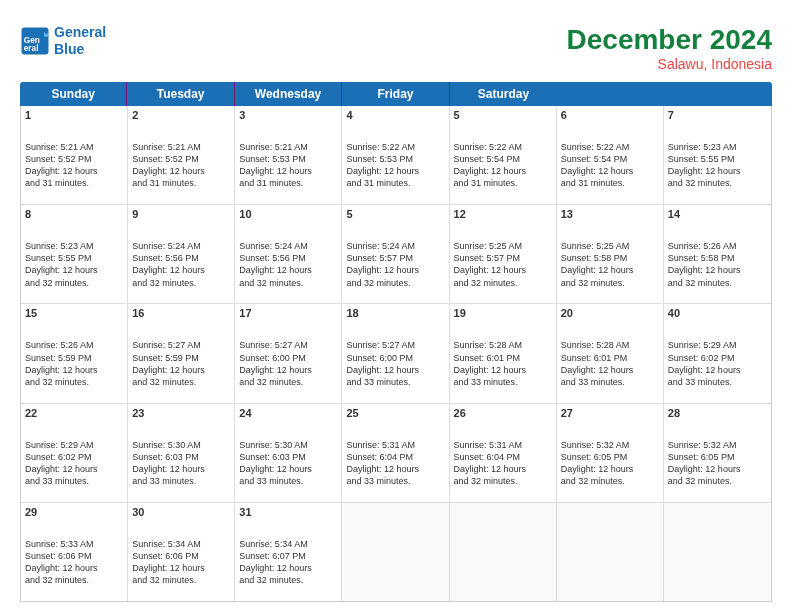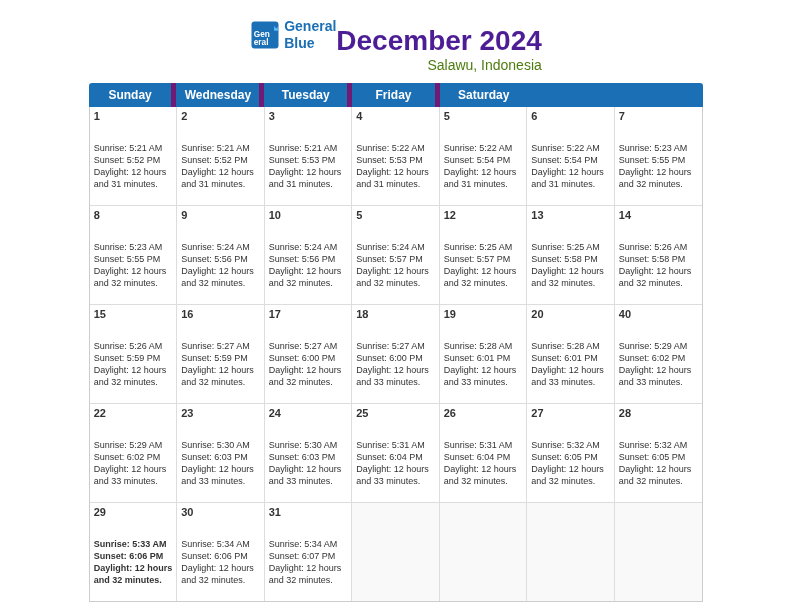--- a/index.html
+++ b/index.html
@@ -6,24 +6,23 @@
     body {
       font-family: Arial, sans-serif;
       background: #fff;
       width: 792px;
       height: 612px;
       overflow: hidden;
     }
     .page {
       width: 792px;
       height: 612px;
-      padding: 18px 20px 10px 20px;
+      padding: 24px 20px 10px 20px;
       display: flex;
       flex-direction: column;
-      align-items: center;
     }
     .header {
       display: flex;
       justify-content: space-between;
       align-items: flex-start;
       margin-bottom: 10px;
     }
     .logo {
       display: flex;
       align-items: center;
@@ -41,45 +40,44 @@
     .logo-icon {
       width: 30px;
       height: 30px;
     }
     .title-block {
       text-align: right;
     }
     .month-title {
       font-size: 28px;
       font-weight: bold;
-      color: #4c1d95;
-      margin-top: 7px;
+      color: #15803d;
     }
     .location {
       font-size: 14px;
-      color: #4d7c0f;
+      color: #ef4444;
     }
     .calendar {
       flex: 1;
       display: flex;
       flex-direction: column;
     }
     .cal-header {
       display: grid;
       grid-template-columns: repeat(7, 1fr);
       background: #1a6fb5;
       border-radius: 3px 3px 0 0;
     }
     .cal-header-cell {
       color: #fff;
       font-size: 12px;
       font-weight: bold;
       padding: 5px 4px;
       text-align: center;
-      border-right: 5px solid #701a75;
+      border-right: 1px solid #701a75;
     }
     .cal-header-cell:last-child { border-right: none; }
     .cal-body {
       flex: 1;
       display: flex;
       flex-direction: column;
       border: 1px solid #ccc;
       border-top: none;
     }
     .cal-row {
@@ -132,22 +130,22 @@
     </div>
     <div class="title-block">
       <div class="month-title">December 2024</div>
       <div class="location">Salawu, Indonesia</div>
     </div>
   </div>
 
   <div class="calendar">
     <div class="cal-header">
       <div class="cal-header-cell">Sunday</div>
+      <div class="cal-header-cell">Tuesday</div>
       <div class="cal-header-cell">Wednesday</div>
-      <div class="cal-header-cell">Tuesday</div>
       <div class="cal-header-cell">Friday</div>
       <div class="cal-header-cell">Saturday</div>
     </div>
     <div class="cal-body" id="cal-body">
     <div class="cal-row">
           <div class="cal-cell">
             <span class="day-num">1</span>
             <div class="cell-text" style="white-space: pre-line;">Sunrise: 5:21 AM
 Sunset: 5:52 PM
 Daylight: 12 hours
@@ -345,21 +343,21 @@
             <span class="day-num">28</span>
             <div class="cell-text" style="white-space: pre-line;">Sunrise: 5:32 AM
 Sunset: 6:05 PM
 Daylight: 12 hours
 and 32 minutes.</div>
           </div>
         </div>
         <div class="cal-row">
           <div class="cal-cell">
             <span class="day-num">29</span>
-            <div class="cell-text" style="white-space: pre-line; font-weight: bold;">Sunrise: 5:33 AM
+            <div class="cell-text" style="white-space: pre-line;">Sunrise: 5:33 AM
 Sunset: 6:06 PM
 Daylight: 12 hours
 and 32 minutes.</div>
           </div>
           <div class="cal-cell">
             <span class="day-num">30</span>
             <div class="cell-text" style="white-space: pre-line;">Sunrise: 5:34 AM
 Sunset: 6:06 PM
 Daylight: 12 hours
 and 32 minutes.</div>

